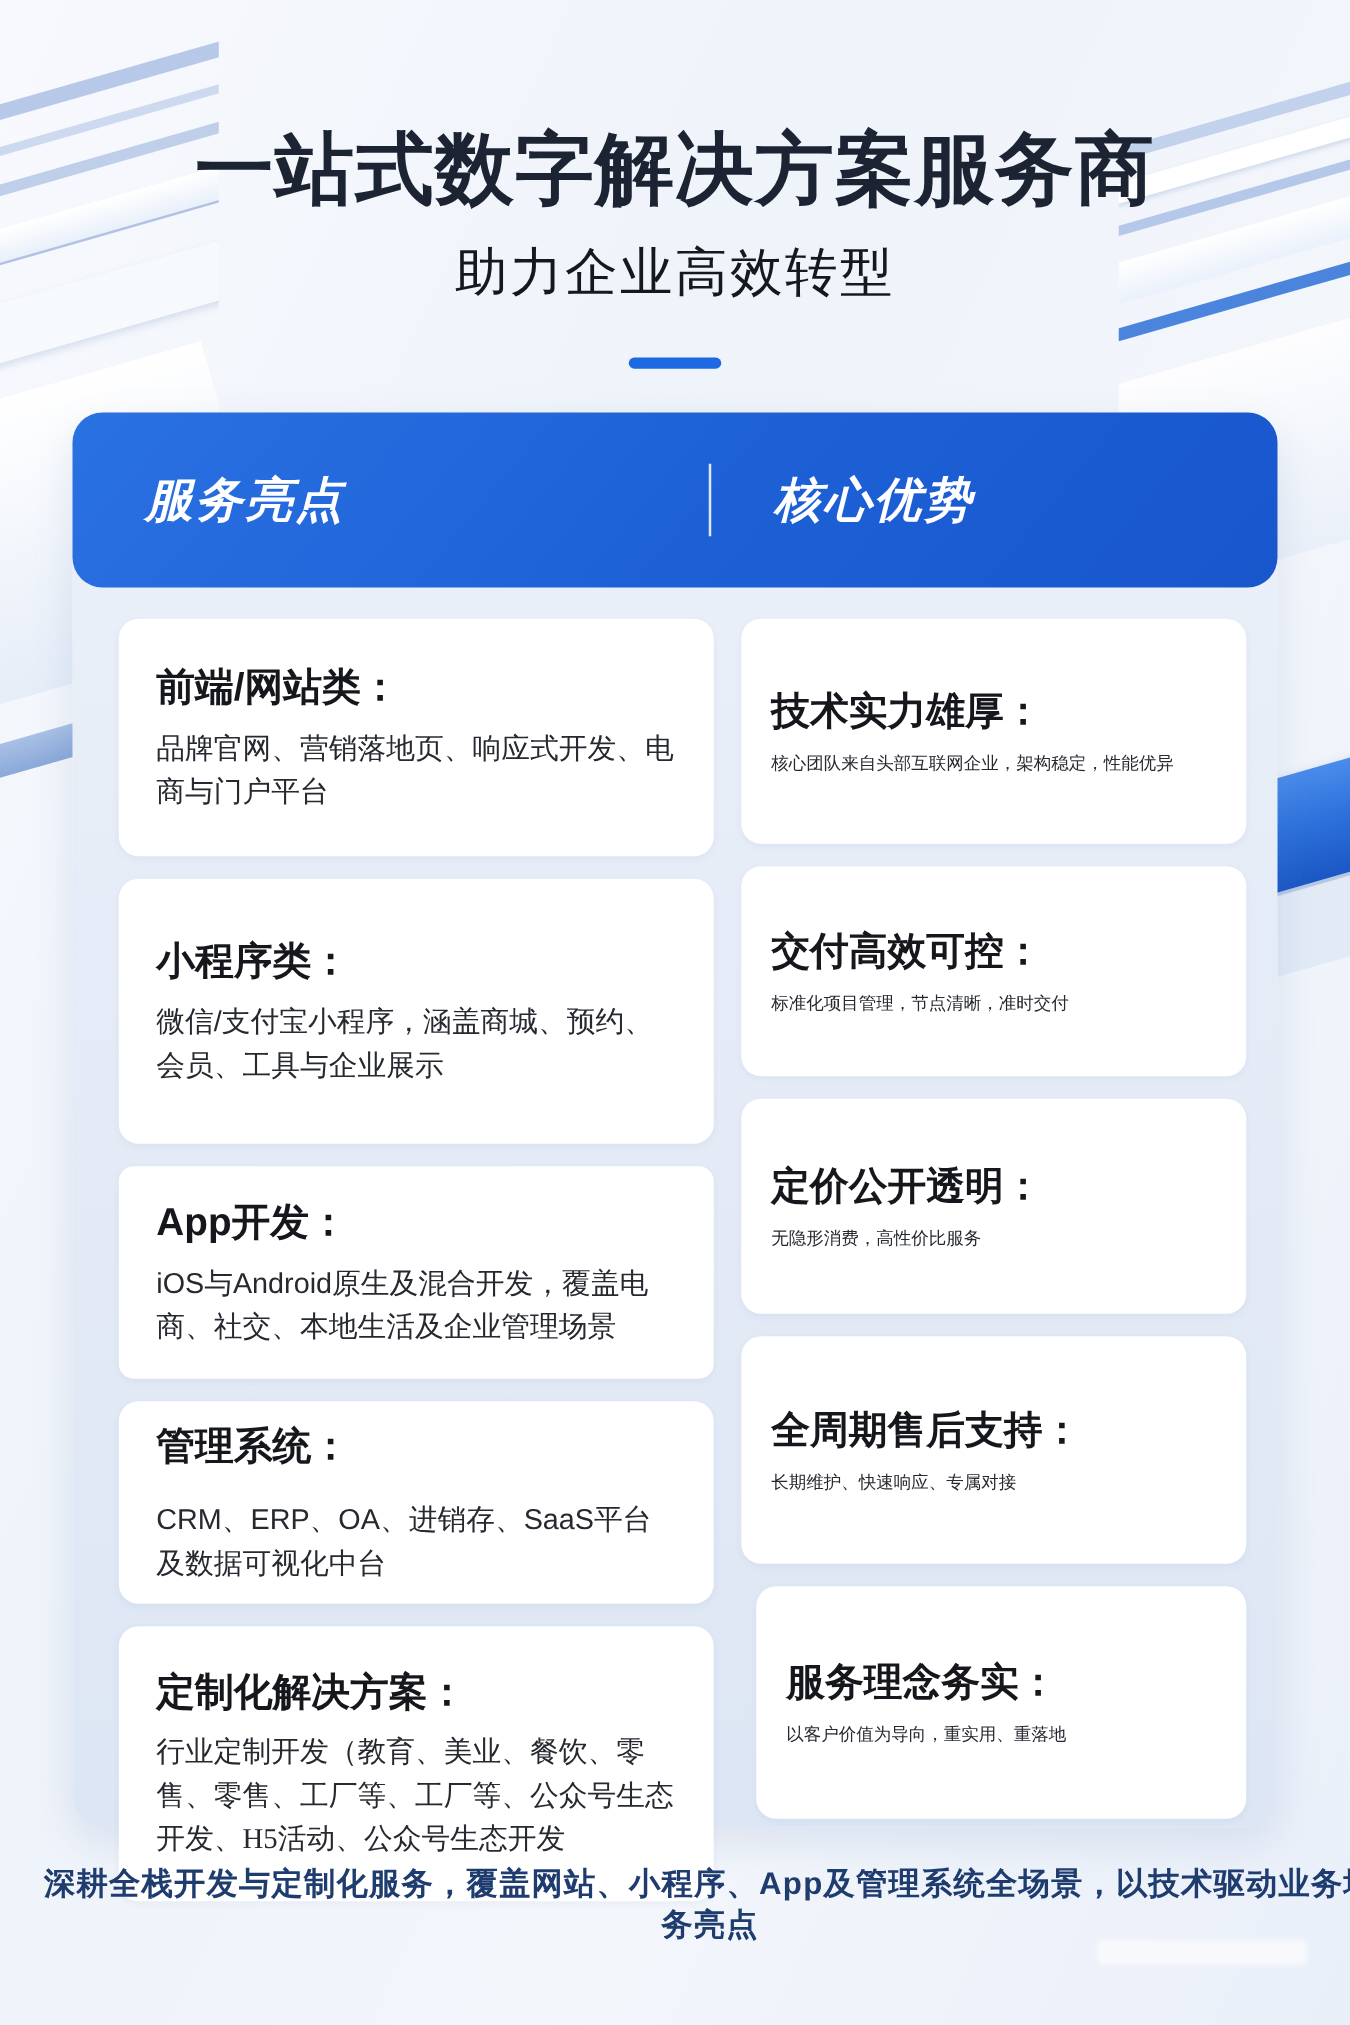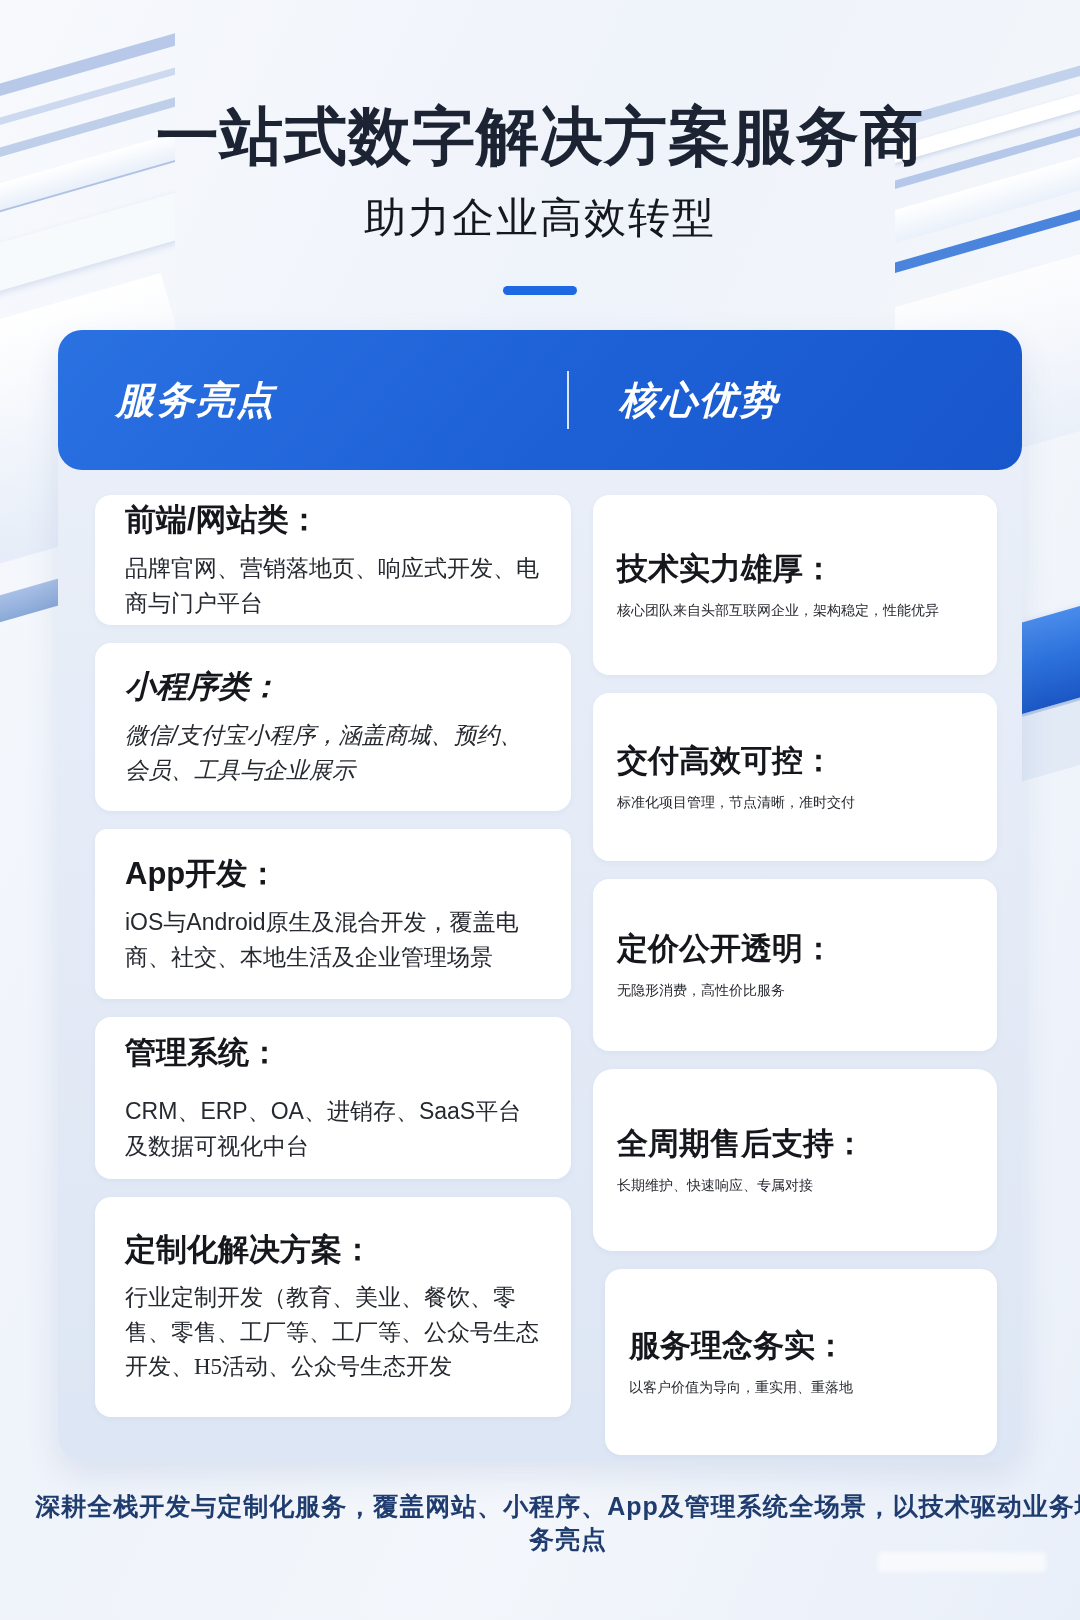--- a/index.html
+++ b/index.html
@@ -56,29 +56,29 @@
   .col{display:flex;flex-direction:column;gap:18px;}
   .card{
     background:#ffffff;border-radius:16px;box-sizing:border-box;
     padding:24px 30px;display:flex;flex-direction:column;justify-content:center;
     box-shadow:0 2px 6px rgba(40,70,130,.05);
   }
   .card-title{font-size:31px;font-weight:800;color:#15171c;margin:0 0 10px;}
   .card-body{font-size:23px;line-height:1.52;color:#26292f;margin:0;}
   .col-right .card{padding:24px 24px;}
   .col-right .card-body{font-size:14px;}
-  .col-left .card:nth-child(1){height:130px;}
-  .col-left .card:nth-child(2){height:168px;font-style:italic;}
+  .col-left .card:nth-child(1){height:190px;}
+  .col-left .card:nth-child(2){height:212px;}
   .col-left .card:nth-child(3){height:170px;border-radius:12px;}
   .col-left .card:nth-child(4){height:162px;gap:10px;}
   .col-left .card:nth-child(5){height:220px;font-family:Liberation Serif, serif;}
   .col-right .card:nth-child(1){height:180px;}
   .col-right .card:nth-child(2){height:168px;}
   .col-right .card:nth-child(3){height:172px;}
-  .col-right .card:nth-child(4){height:182px;border-radius:20px;}
+  .col-right .card:nth-child(4){height:182px;}
   .col-right .card:nth-child(5){height:186px;margin-left:12px;}
   
   .footer{
     position:absolute;top:1490px;left:0;width:100%;text-align:center;
     font-size:25px;font-weight:600;color:#1f3c6f;letter-spacing:1px;margin-left:28px;
   }
   .watermark{
     position:absolute;top:1552px;left:878px;width:168px;height:20px;
     background:rgba(255,255,255,.6);border-radius:4px;filter:blur(2px);
   }

